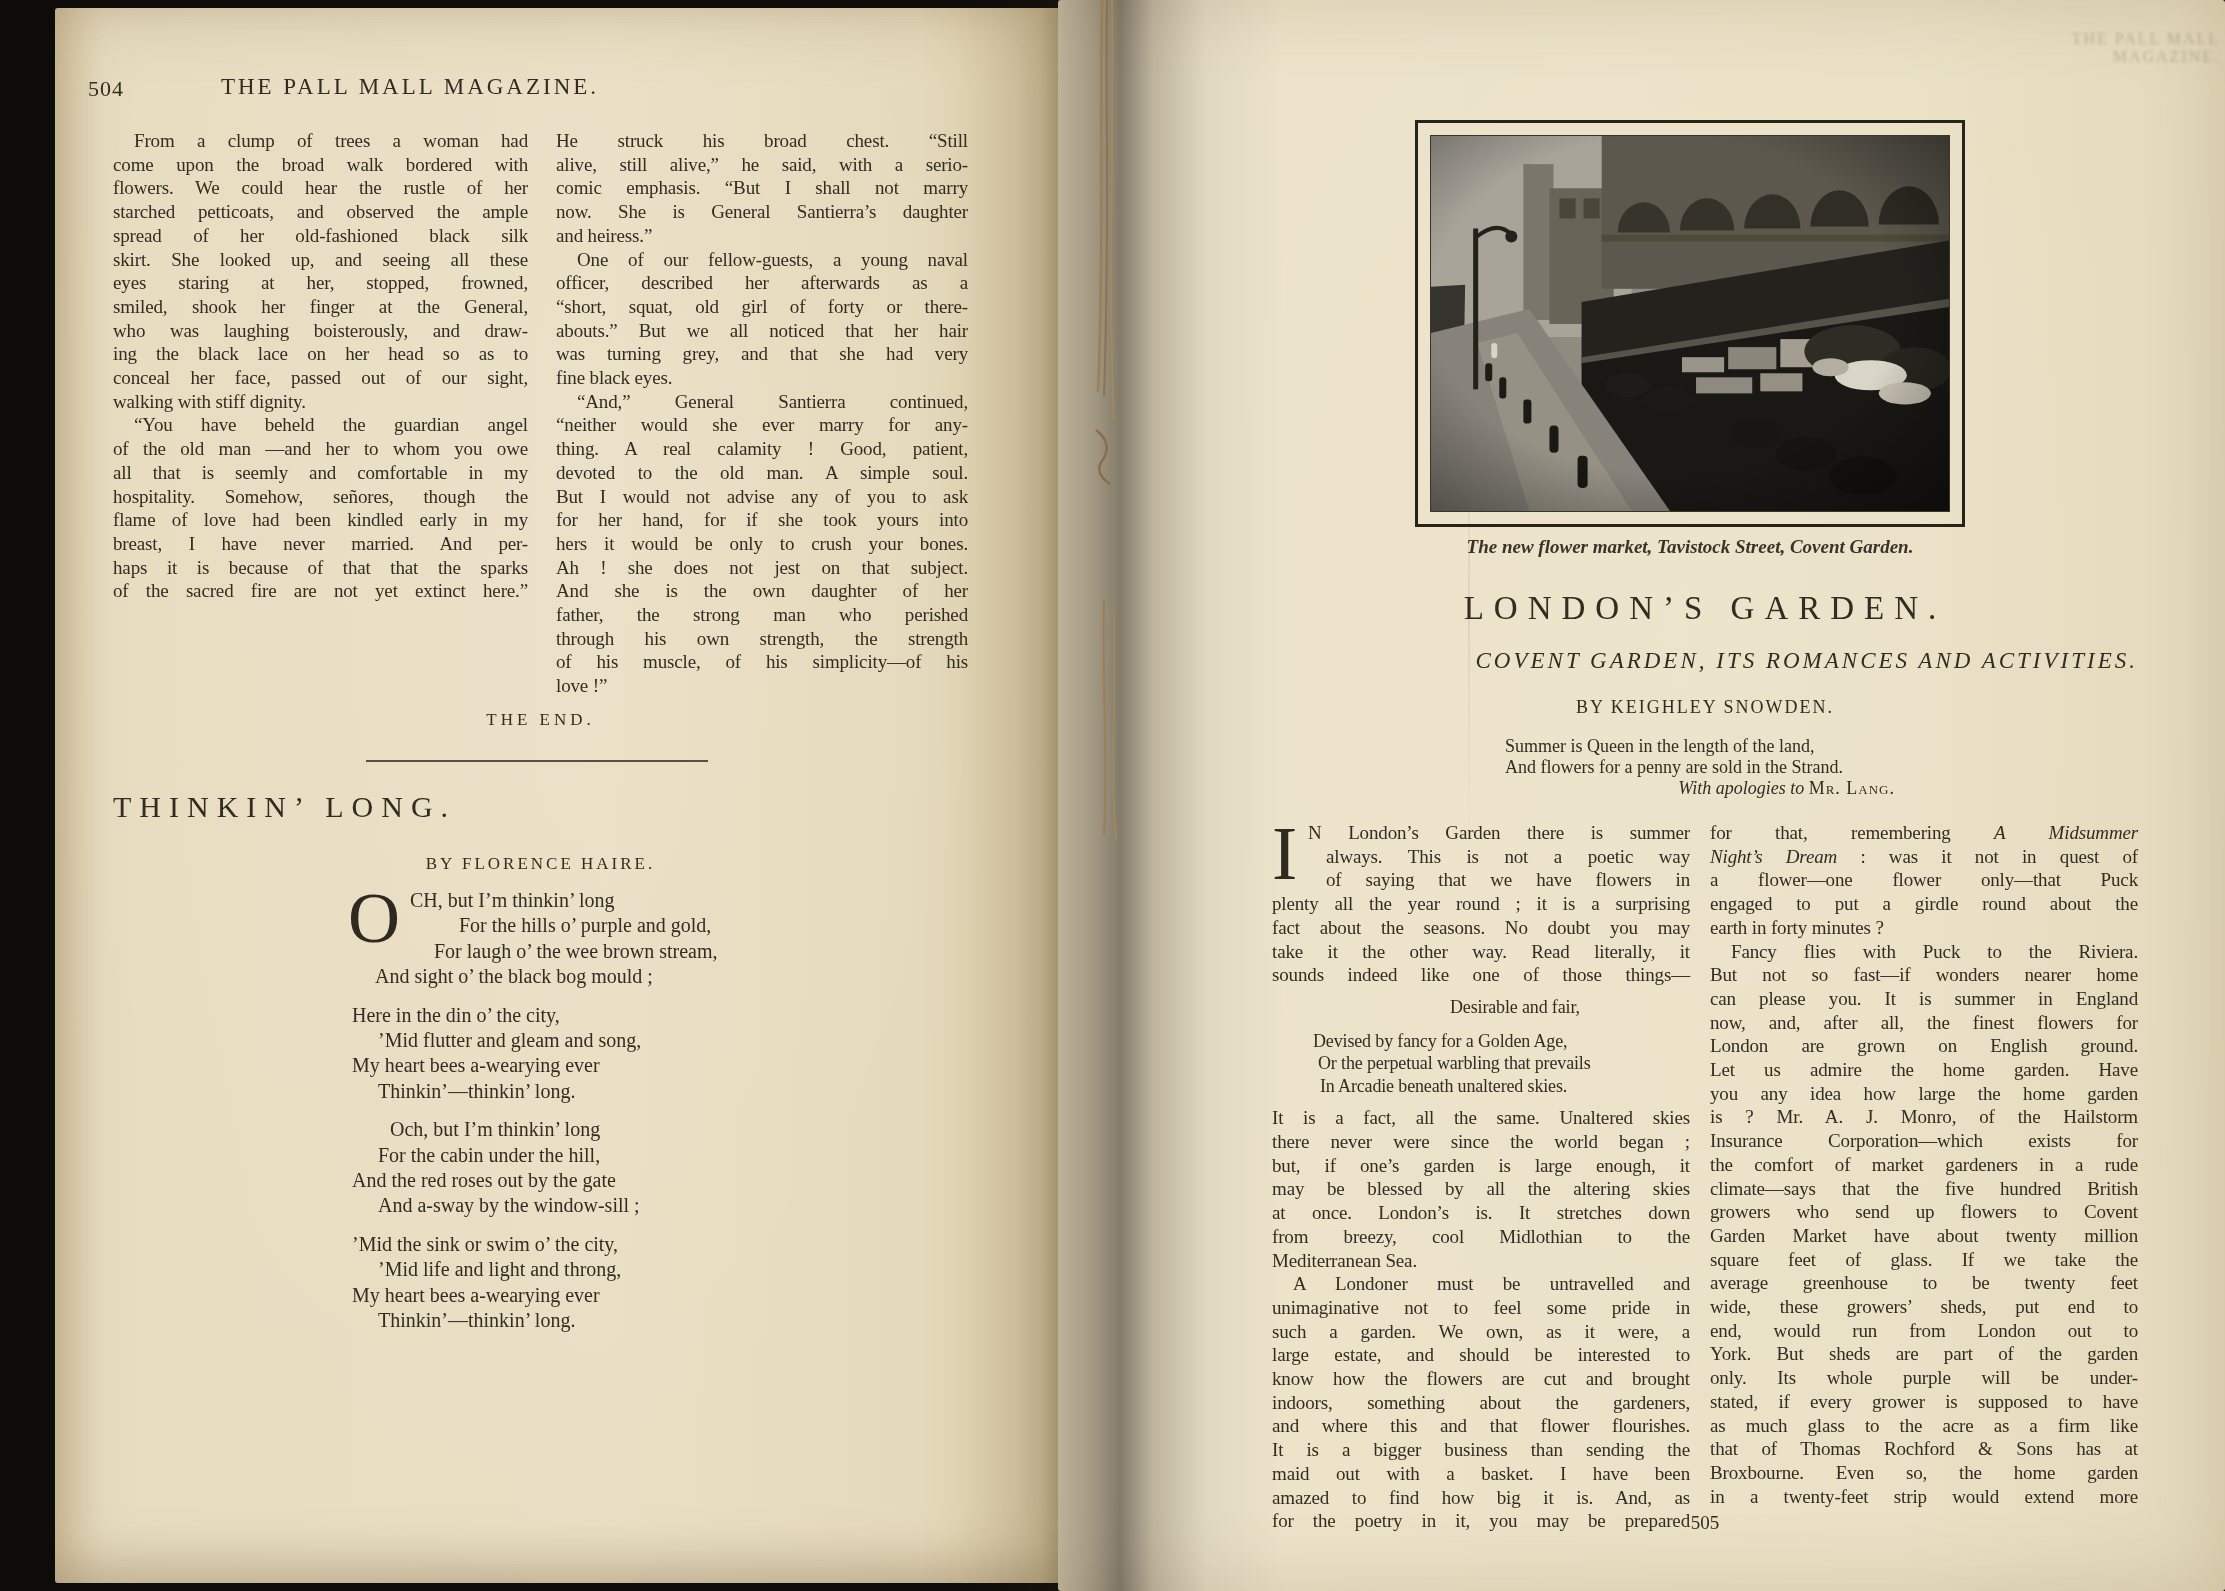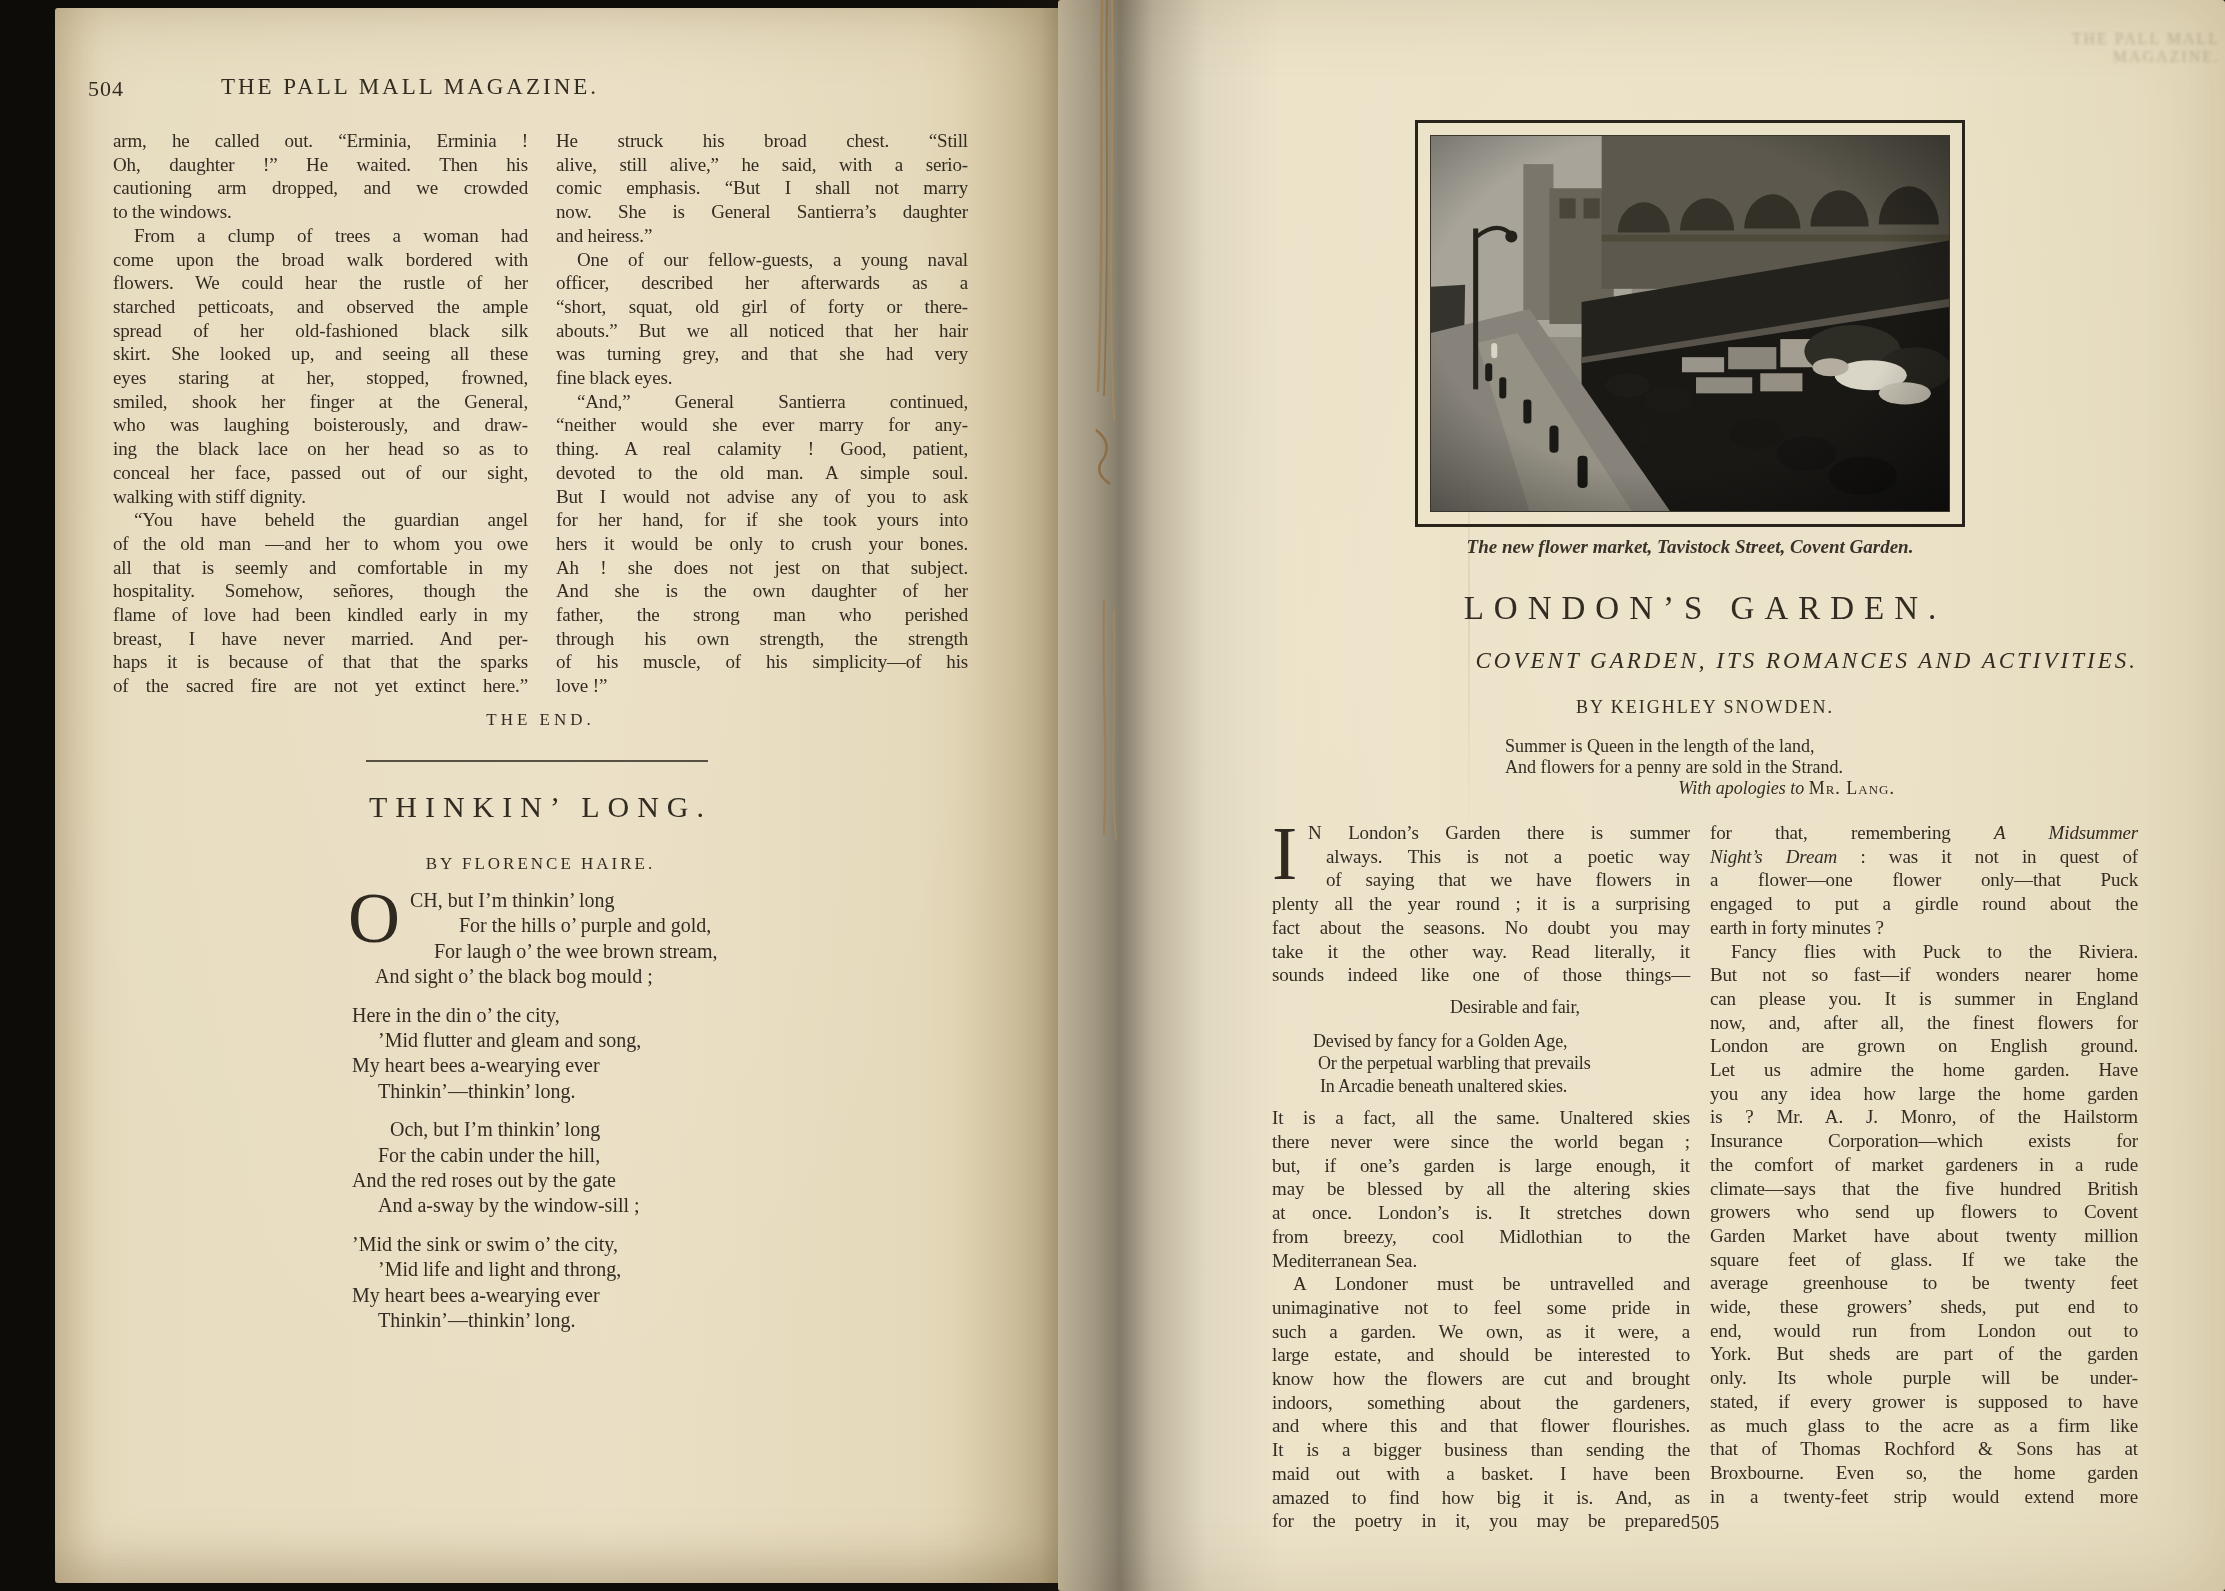--- a/index.html
+++ b/index.html
@@ -40,21 +40,21 @@
   #pl-col2{left:556px;top:129px;width:412px;}
   #pr-col1{left:1272px;top:821px;width:418px;}
   #pr-col2{left:1710px;top:821px;width:428px;}
 
   .pl-num{position:absolute;left:88px;top:76px;font-size:22px;letter-spacing:1px;}
   .pl-header{position:absolute;left:130px;top:74px;width:560px;text-align:center;
     font-size:23px;letter-spacing:3px;}
   #pl-end{position:absolute;left:113px;top:710px;width:855px;text-align:center;
     font-size:17px;letter-spacing:4px;}
   #pl-rule{position:absolute;left:366px;top:760px;width:342px;height:2px;background:#3d362b;opacity:.85;}
-  #pl-poem-title{position:absolute;left:113px;top:790px;width:855px;text-align:center;
+  #pl-poem-title{position:absolute;left:113px;top:790px;width:855px;text-align:left;
     font-size:30px;letter-spacing:8px;}
   #pl-poem-by{position:absolute;left:113px;top:854px;width:855px;text-align:center;
     font-size:17px;letter-spacing:3px;}
   #pl-poem{position:absolute;left:348px;top:888px;width:480px;}
 
   #pr-photo{position:absolute;left:1415px;top:120px;width:550px;height:407px;
     border:3px solid #28241c;padding:13px;box-sizing:border-box;}
   #pr-photo svg{width:100%;height:100%;display:block;outline:1px solid #3a352b;}
   #pr-caption{position:absolute;left:1330px;top:536px;width:720px;text-align:center;
     font-style:italic;font-weight:600;font-size:19px;color:#3a332a;}
@@ -77,26 +77,20 @@
 <body>
 
 <div id="canvas">
 
   <div class="page page-left"></div>
   <div class="page page-right"></div>
 
   <div class="pl-num">504</div>
   <div class="pl-header">THE PALL MALL MAGAZINE.</div>
   <div class="col" id="pl-col1">
-      <div class="block para">
-        <div class="pline">arm, he called out.  “Erminia, Erminia !</div>
-        <div class="pline">Oh, daughter !”   He waited.   Then his</div>
-        <div class="pline">cautioning arm dropped, and we crowded</div>
-        <div class="pline last">to the windows.</div>
-      </div>
       <div class="block para">
         <div class="pline pindent">From a clump of trees a woman had</div>
         <div class="pline">come upon the broad walk bordered with</div>
         <div class="pline">flowers.  We could hear the rustle of her</div>
         <div class="pline">starched petticoats, and observed the ample</div>
         <div class="pline">spread of her old-fashioned black silk</div>
         <div class="pline">skirt.  She looked up, and seeing all these</div>
         <div class="pline">eyes staring at her, stopped, frowned,</div>
         <div class="pline">smiled, shook her finger at the General,</div>
         <div class="pline">who was laughing boisterously, and draw-</div>

